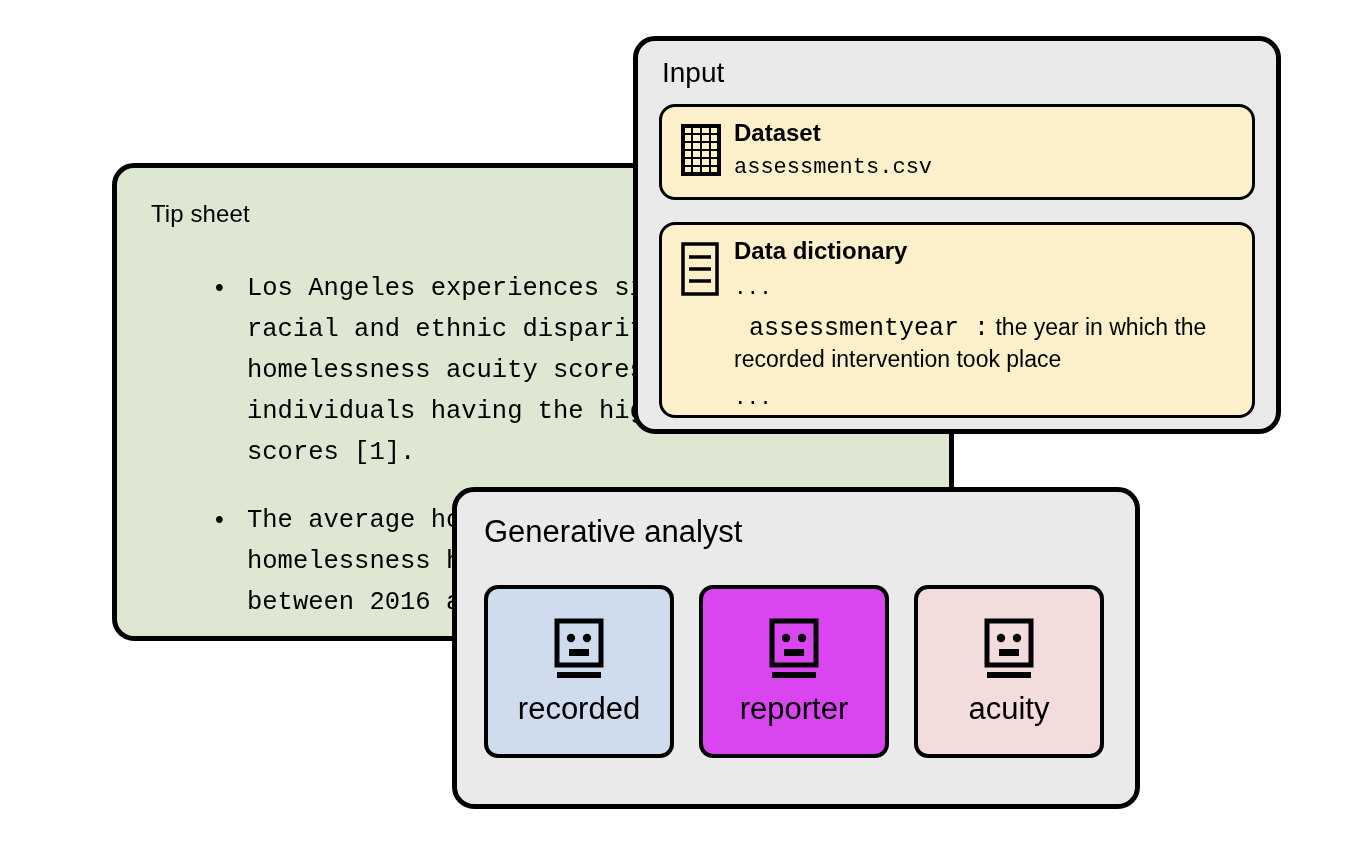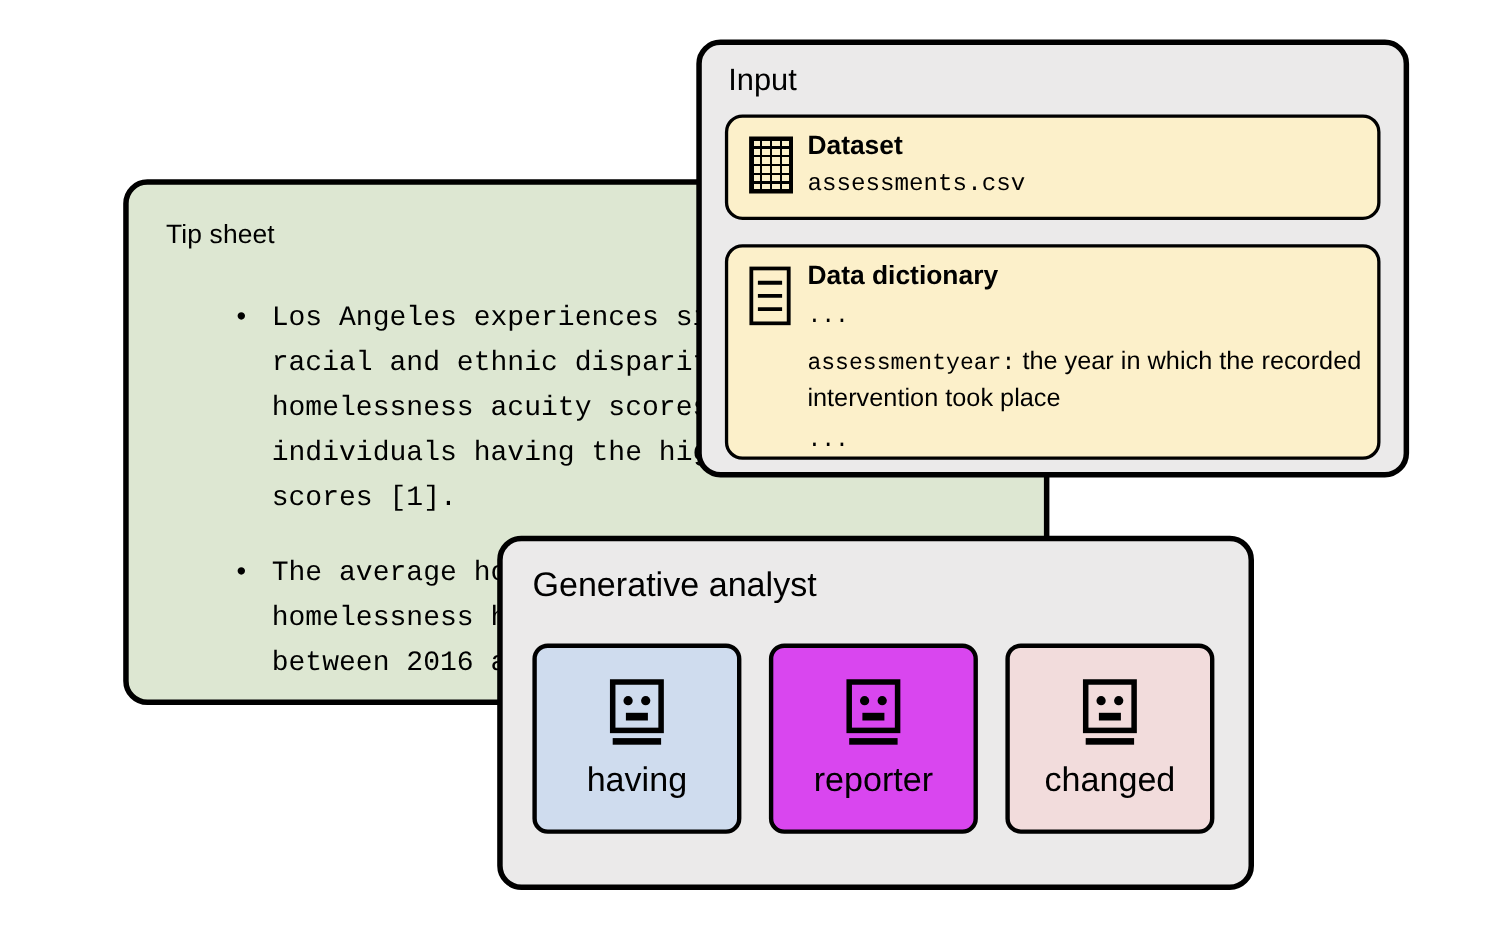--- a/index.html
+++ b/index.html
@@ -137,21 +137,21 @@
   }
   .dict-ellipsis {
     font-family: "Liberation Mono", "DejaVu Sans Mono", monospace;
     font-size: 21px;
   }
   .dict-def {
     font-size: 23px;
     line-height: 31px;
     margin-top: 8px;
   }
-  .dict-def .mono { font-size: 21px; }
+  .dict-def .mono { font-size: 25px; margin-left: 15px; }
 
   
   #agents-panel {
     left: 452px;
     top: 487px;
     width: 688px;
     height: 322px;
     background: #ebeaea;
     z-index: 4;
   }
@@ -258,21 +258,21 @@
       <div class="agent-tile" style="background:#cfdcee">
         <span class="agent-face">
           <svg width="56" height="64" viewBox="0 0 56 64">
             <rect x="6" y="3" width="44" height="44" fill="none" stroke="#000" stroke-width="5"></rect>
             <circle cx="20" cy="20" r="4.2" fill="#000"></circle>
             <circle cx="36" cy="20" r="4.2" fill="#000"></circle>
             <rect x="18" y="31" width="20" height="7" fill="#000"></rect>
             <rect x="6" y="54" width="44" height="6" fill="#000"></rect>
           </svg>
         </span>
-        <span class="agent-label">having</span>
+        <span class="agent-label">recorded</span>
       </div>
 
       <div class="agent-tile" style="background:#d946ef">
         <span class="agent-face">
           <svg width="56" height="64" viewBox="0 0 56 64">
             <rect x="6" y="3" width="44" height="44" fill="none" stroke="#000" stroke-width="5"></rect>
             <circle cx="20" cy="20" r="4.2" fill="#000"></circle>
             <circle cx="36" cy="20" r="4.2" fill="#000"></circle>
             <rect x="18" y="31" width="20" height="7" fill="#000"></rect>
             <rect x="6" y="54" width="44" height="6" fill="#000"></rect>
@@ -284,19 +284,19 @@
       <div class="agent-tile" style="background:#f2dcdc">
         <span class="agent-face">
           <svg width="56" height="64" viewBox="0 0 56 64">
             <rect x="6" y="3" width="44" height="44" fill="none" stroke="#000" stroke-width="5"></rect>
             <circle cx="20" cy="20" r="4.2" fill="#000"></circle>
             <circle cx="36" cy="20" r="4.2" fill="#000"></circle>
             <rect x="18" y="31" width="20" height="7" fill="#000"></rect>
             <rect x="6" y="54" width="44" height="6" fill="#000"></rect>
           </svg>
         </span>
-        <span class="agent-label">changed</span>
+        <span class="agent-label">acuity</span>
       </div>
 
     </div>
   </div>
 
 </div>
 
 </body></html>

